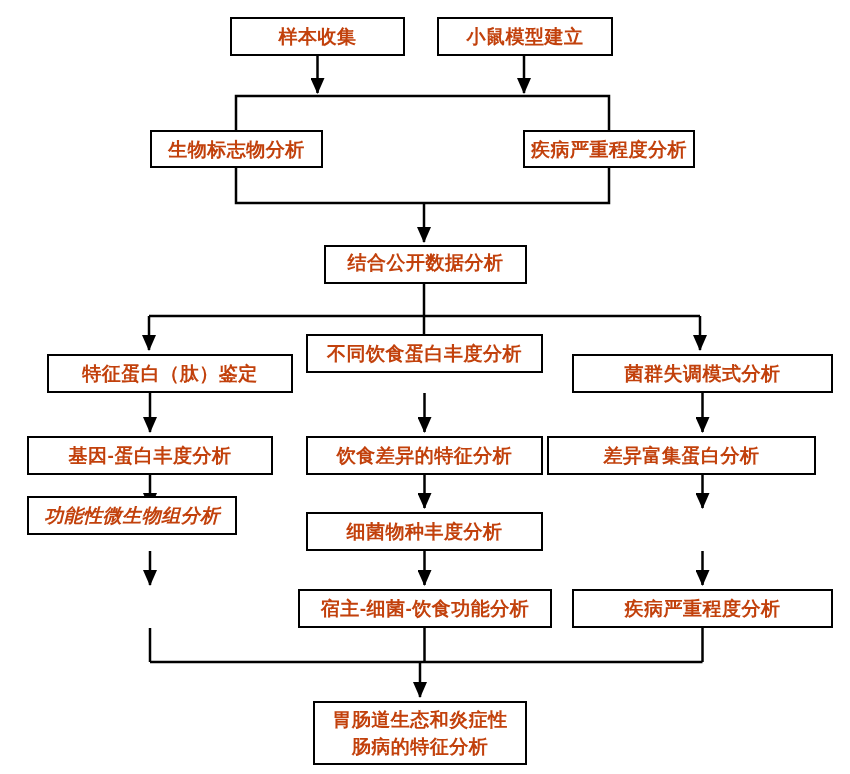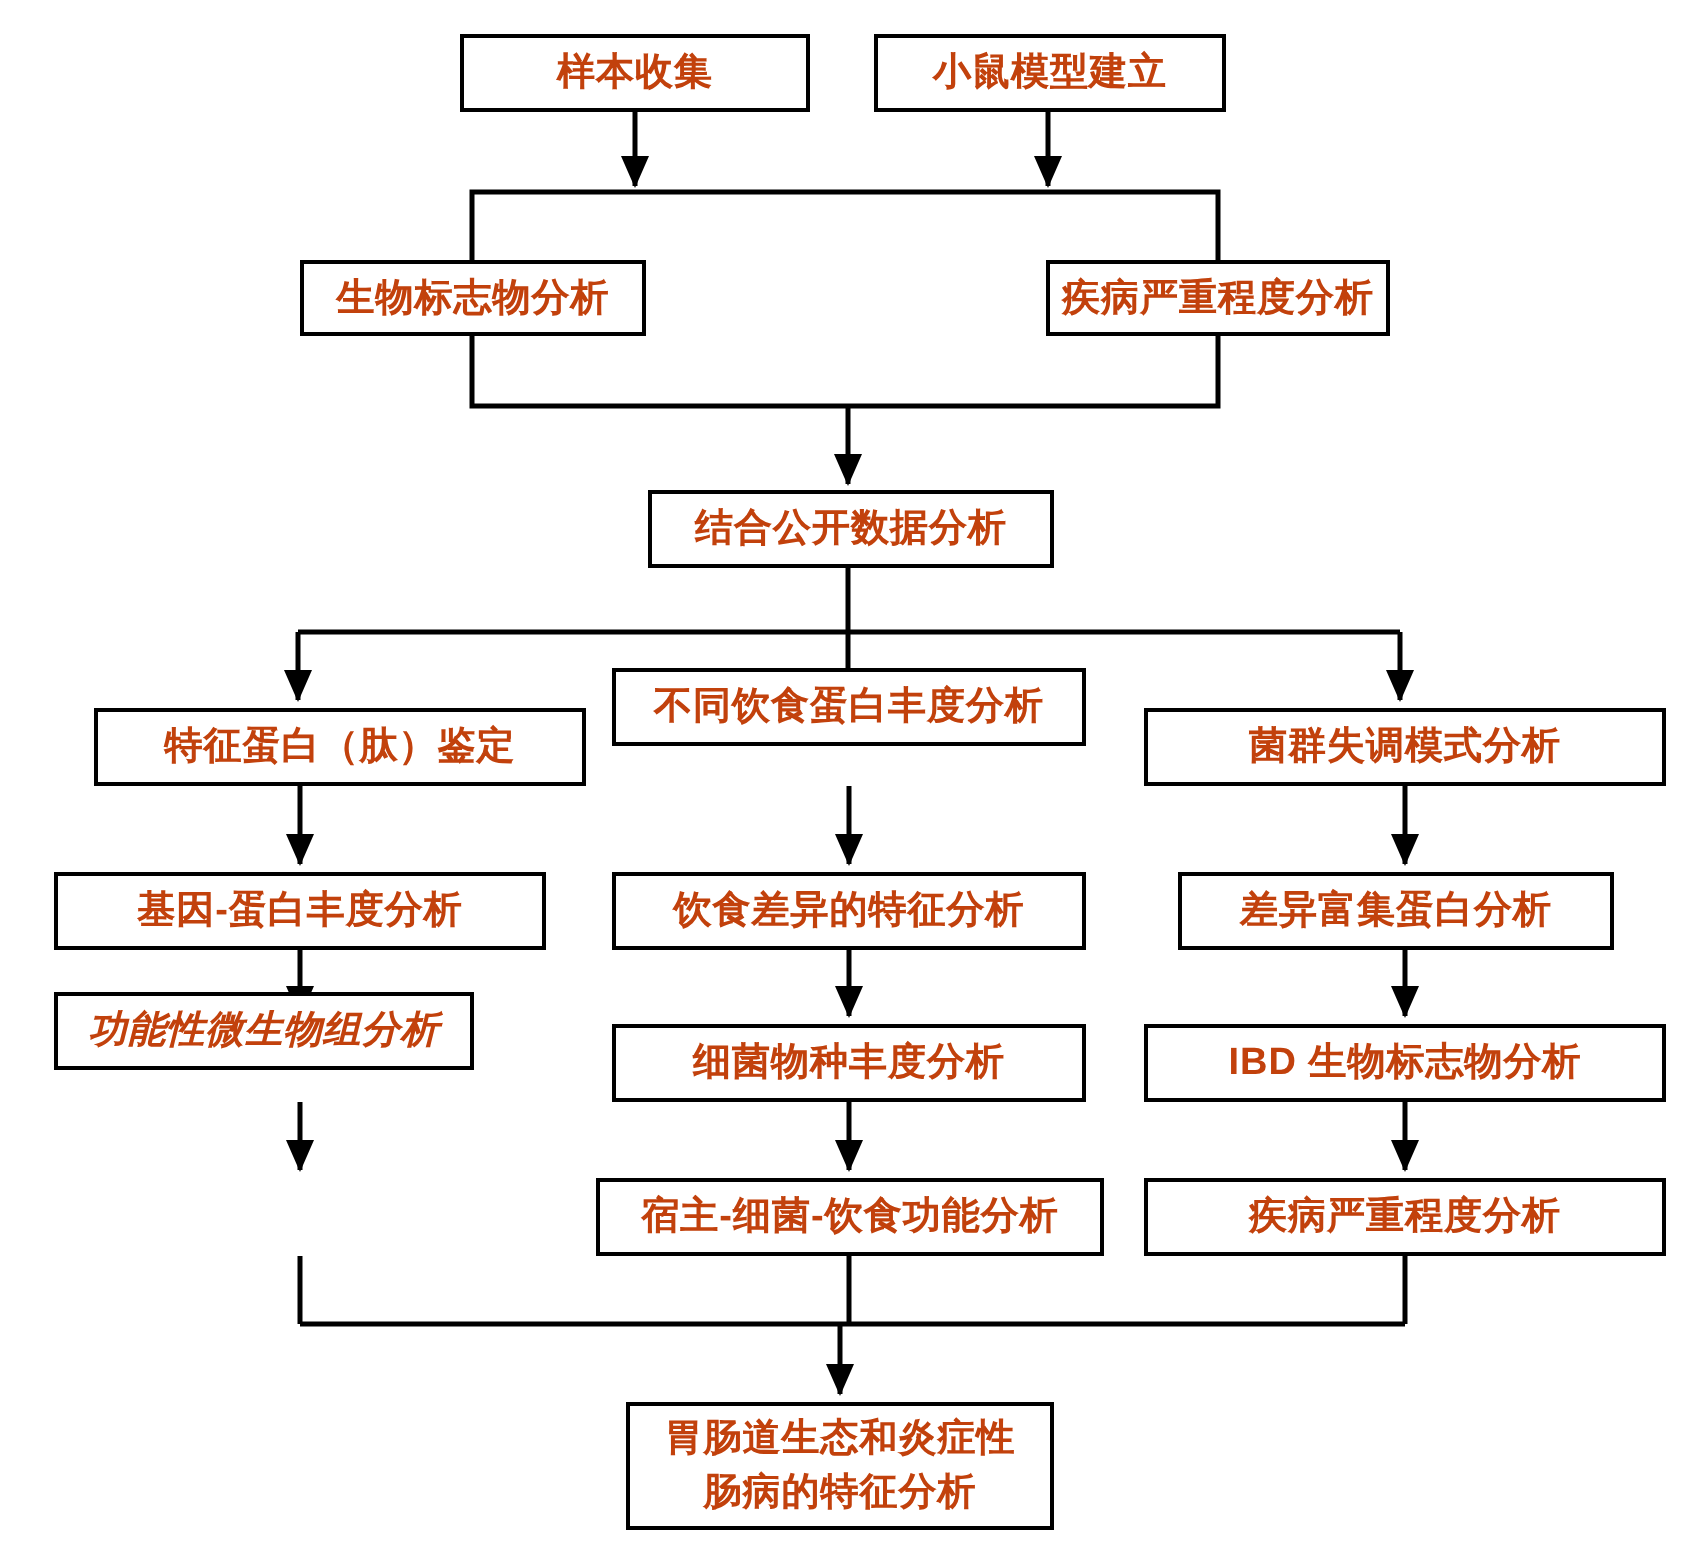--- a/index.html
+++ b/index.html
@@ -38,34 +38,34 @@
     z-index: 1;
     white-space: pre-line;
   }
   
   .n-sample        { left: 230px; top: 17px;  width: 175px; height: 39px; }
   .n-mouse         { left: 437px; top: 17px;  width: 176px; height: 39px; }
   
   .n-metagenomics  { left: 150px; top: 130px; width: 173px; height: 38px; }
   .n-metaproteomics{ left: 523px; top: 130px; width: 172px; height: 38px; }
   
-  .n-combined      { left: 324px; top: 245px; width: 203px; height: 39px; }
+  .n-combined      { left: 324px; top: 245px; width: 203px; height: 39px; font-family: Liberation Mono, monospace; }
   
   .n-l1 { left: 27px;  top: 354px; width: 246px; height: 39px; margin-left: 20px; }
   .n-l2 { left: 27px;  top: 436px; width: 246px; height: 39px; }
   .n-l3 { left: 27px;  top: 496px; width: 210px; height: 39px; font-style: italic; }
   .n-l4 { left: 27px;  top: 589px; width: 246px; height: 39px; }
   
   .n-m1 { left: 306px; top: 334px; width: 237px; height: 39px; }
   .n-m2 { left: 306px; top: 436px; width: 237px; height: 39px; }
   .n-m3 { left: 306px; top: 512px; width: 237px; height: 39px; }
   .n-m4 { left: 298px; top: 589px; width: 254px; height: 39px; }
   
   .n-r1 { left: 572px; top: 354px; width: 261px; height: 39px; }
-  .n-r2 { left: 589px; top: 436px; width: 218px; height: 39px; }
+  .n-r2 { left: 547px; top: 436px; width: 269px; height: 39px; }
   .n-r3 { left: 572px; top: 512px; width: 261px; height: 39px; }
   .n-r4 { left: 572px; top: 589px; width: 261px; height: 39px; }
   
   .n-final { left: 313px; top: 701px; width: 214px; height: 64px; font-size: 19px; line-height: 27px; }
 </style>
 </head>
 <body>
 
 <div class="canvas">
 
@@ -141,19 +141,18 @@
   <div class="node n-l2">基因-蛋白丰度分析</div>
   <div class="node n-l3">功能性微生物组分析</div>
 
   <div class="node n-m1">不同饮食蛋白丰度分析</div>
   <div class="node n-m2">饮食差异的特征分析</div>
   <div class="node n-m3">细菌物种丰度分析</div>
   <div class="node n-m4">宿主-细菌-饮食功能分析</div>
 
   <div class="node n-r1">菌群失调模式分析</div>
   <div class="node n-r2">差异富集蛋白分析</div>
-  <div class="node n-r3">IBD 生物标志物分析</div>
   <div class="node n-r4">疾病严重程度分析</div>
 
   <div class="node n-final">胃肠道生态和炎症性
 肠病的特征分析</div>
 
 </div>
 
 </body></html>

